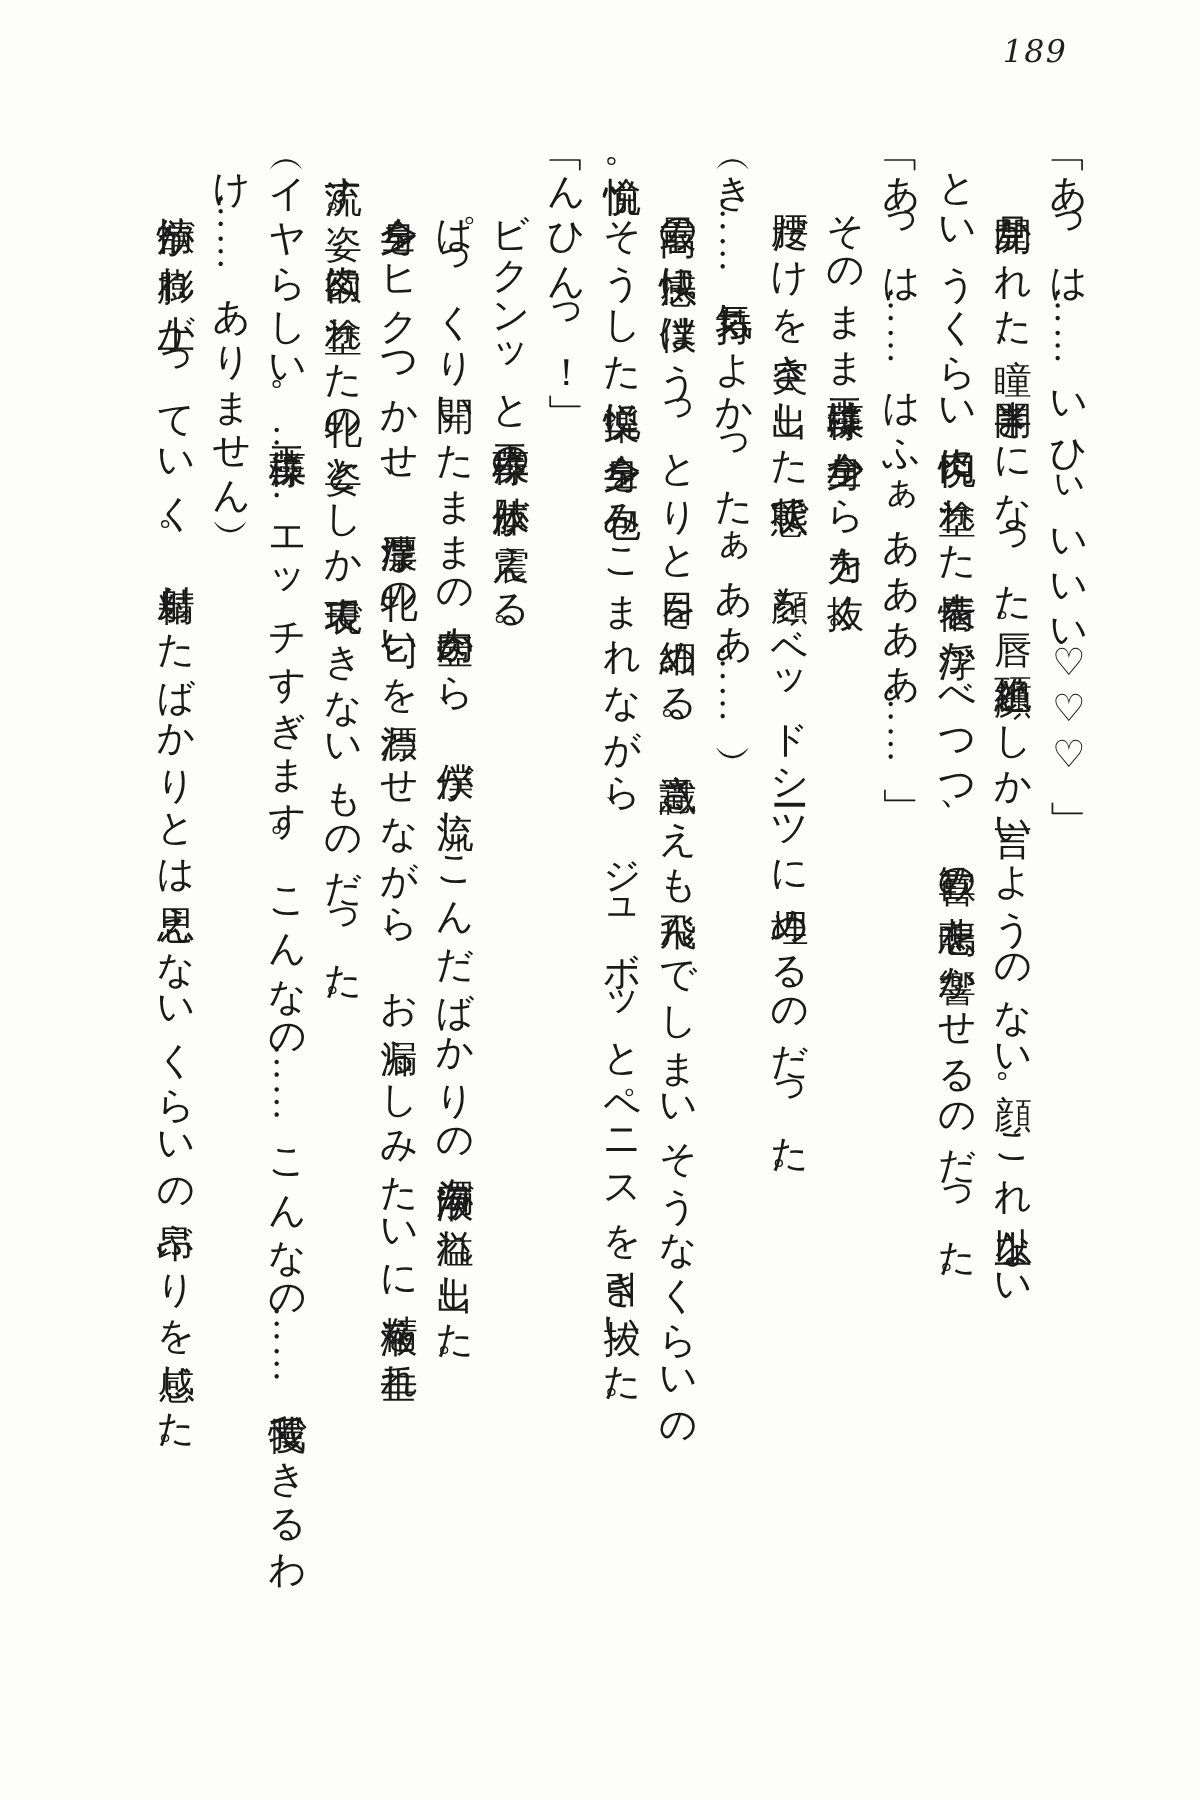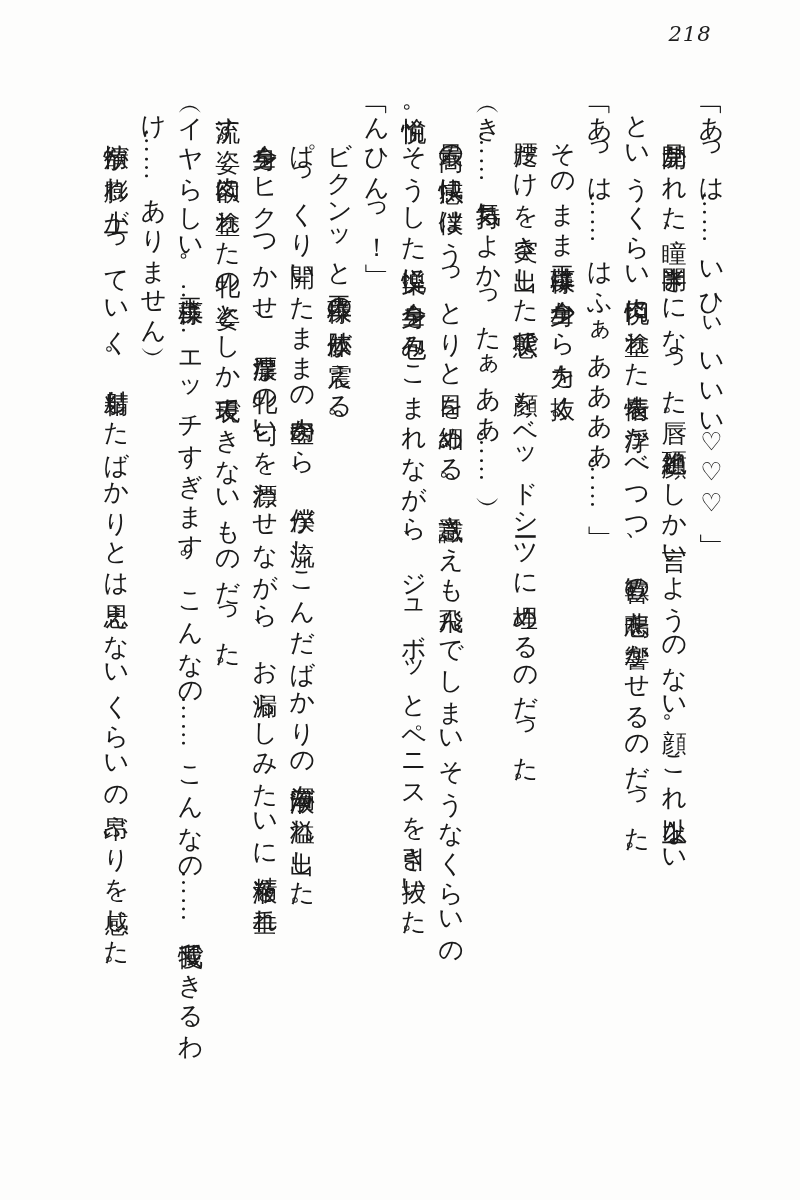--- a/index.html
+++ b/index.html
@@ -48,21 +48,21 @@
     margin: 0;
     padding: 0;
     white-space: pre;
   }
 </style>
 </head>
 <body>
 
 <div class="page">
 
-  <div class="page-number">218</div>
+  <div class="page-number">189</div>
 
   <div class="text-block">
     <p>「あっは……いひぃいいい♡♡♡」</p>
     <p>　見開かれた瞳、半開きになった唇。絶頂顔としか言いようのない顔。これ以上ない</p>
     <p>というくらい肉悦に塗れた表情を浮かべつつ、歓喜の悲鳴を響かせるのだった。</p>
     <p>「あっは……はふぁああああ……」</p>
     <p>　そのまま玉藻様は全身から力を抜く。</p>
     <p>　腰だけを突き出した状態で、顔をベッドシーツに埋めるのだった。</p>
     <p>（き……気持ちよかったぁああ……）</p>
     <p>　最高の快感に僕はうっとりと目を細める。意識さえも飛んでしまいそうなくらいの</p>

